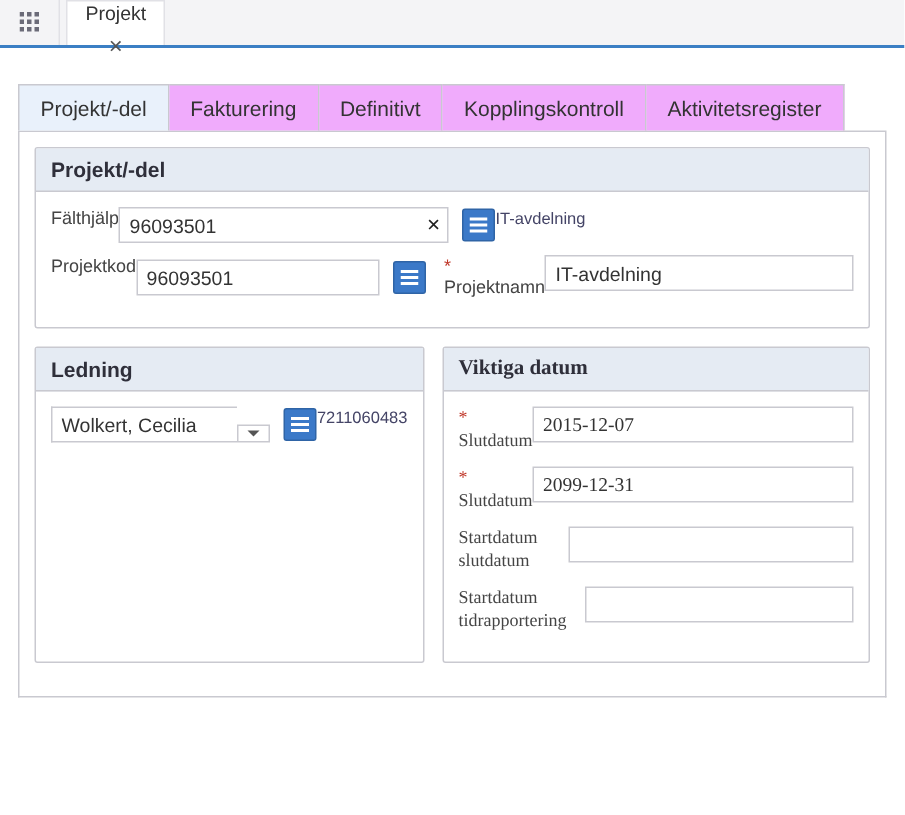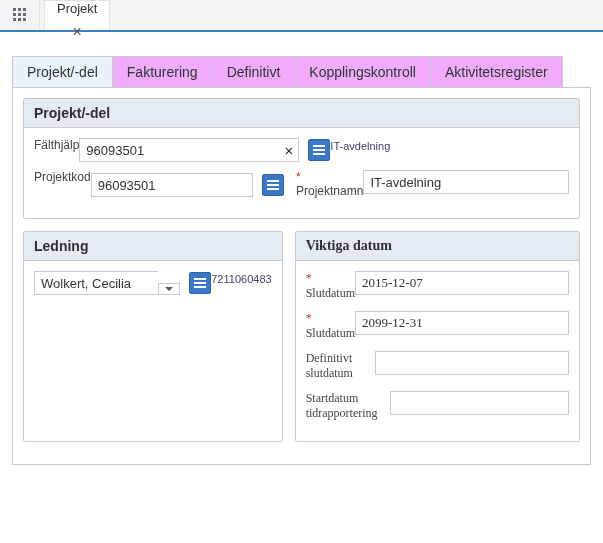--- a/index.html
+++ b/index.html
@@ -309,21 +309,21 @@
         <div class="panel-body">
           <div class="field">
             <span class="field-label req">Slutdatum</span>
             <input class="text readonly" readonly="" value="2015-12-07" style="">
           </div>
           <div class="field">
             <span class="field-label req">Slutdatum</span>
             <input class="text readonly" readonly="" value="2099-12-31" style="">
           </div>
           <div class="field">
-            <span class="field-label">Definitivt slutdatum</span>
+            <span class="field-label">Startdatum slutdatum</span>
             <input class="text readonly" readonly="" value="" style="">
           </div>
           <div class="field">
             <span class="field-label">Startdatum tidrapportering</span>
             <input class="text readonly" readonly="" value="" style="">
           </div>
         </div>
       </div>
     </div>
   </div>

